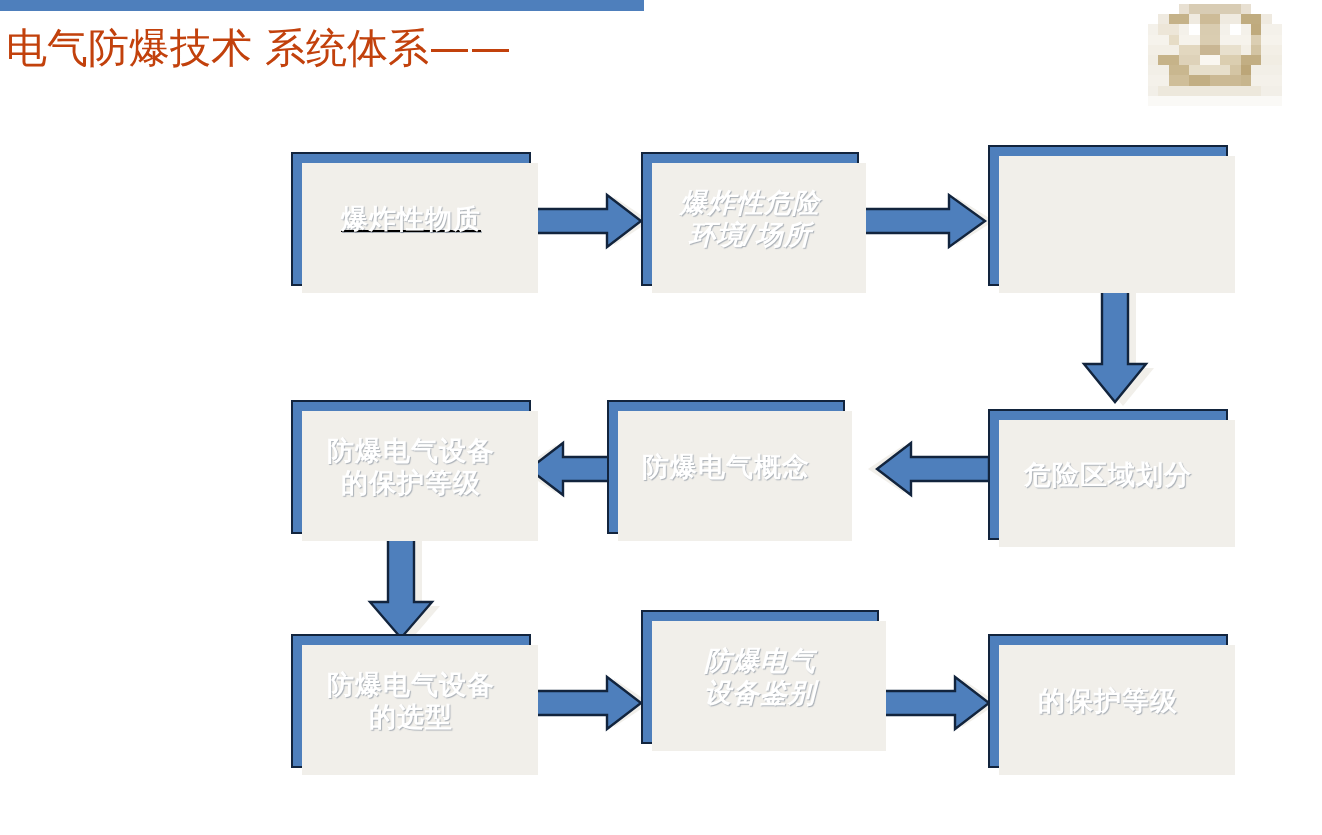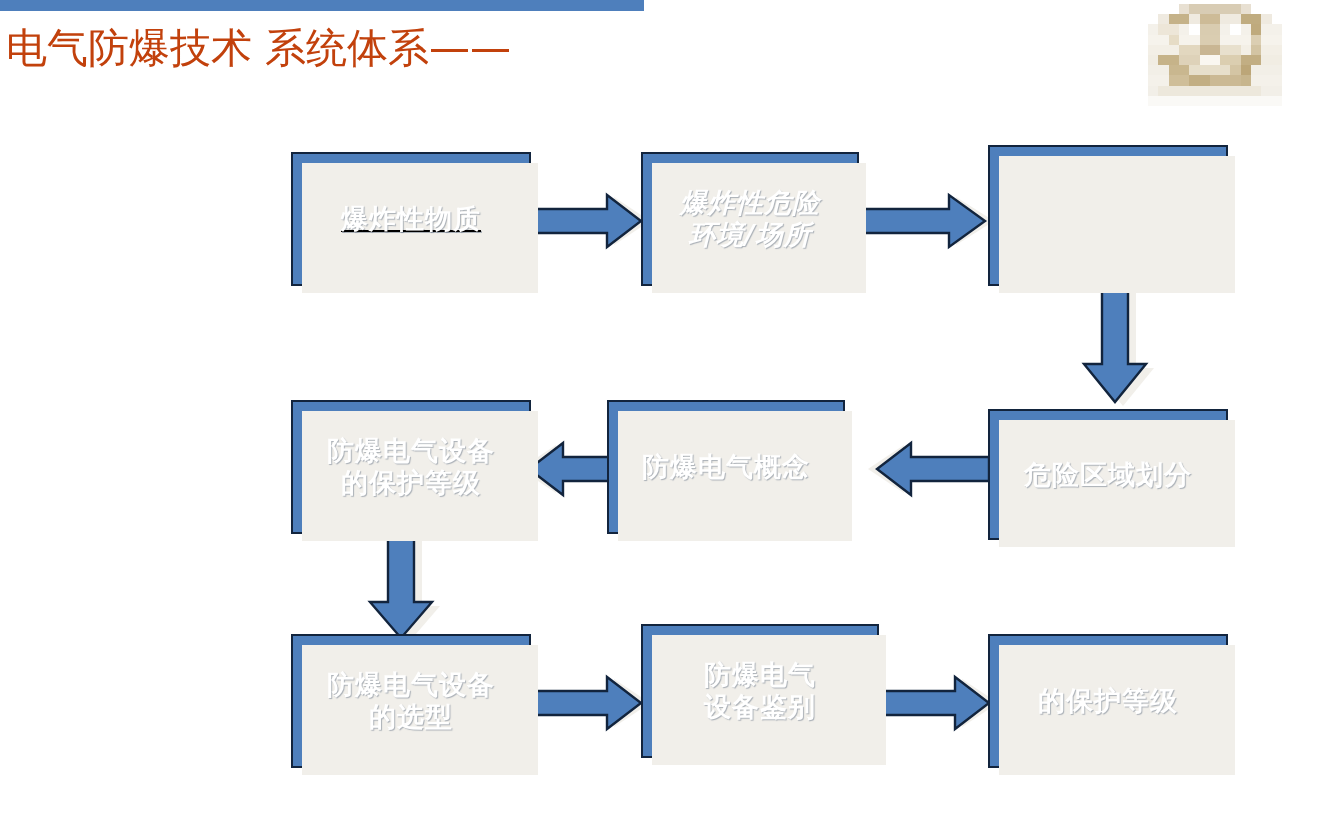--- a/index.html
+++ b/index.html
@@ -202,21 +202,21 @@
 的选型</span>
     </div>
 
     <div class="arrow" style="left:529px;top:672px;width:112px;height:62px;">
       <svg viewBox="0 0 112 62" width="112" height="62">
         <path class="ashadow" d="M9 21 L85 21 L85 7 L121 31 L85 55 L85 41 L9 41 Z"></path>
         <path class="abody" d="M2 19 L78 19 L78 5 L112 31 L78 57 L78 43 L2 43 Z"></path>
       </svg>
     </div>
 
-    <div class="box" style="left:641px;top:624px;width:238px;height:134px;">
+    <div class="box" style="left:641px;top:610px;width:238px;height:134px;font-style:italic;">
       <span class="shadow"></span>
       <span class="box-label">防爆电气
 设备鉴别</span>
     </div>
 
     <div class="arrow" style="left:877px;top:672px;width:112px;height:62px;">
       <svg viewBox="0 0 112 62" width="112" height="62">
         <path class="ashadow" d="M9 21 L85 21 L85 7 L121 31 L85 55 L85 41 L9 41 Z"></path>
         <path class="abody" d="M2 19 L78 19 L78 5 L112 31 L78 57 L78 43 L2 43 Z"></path>
       </svg>

